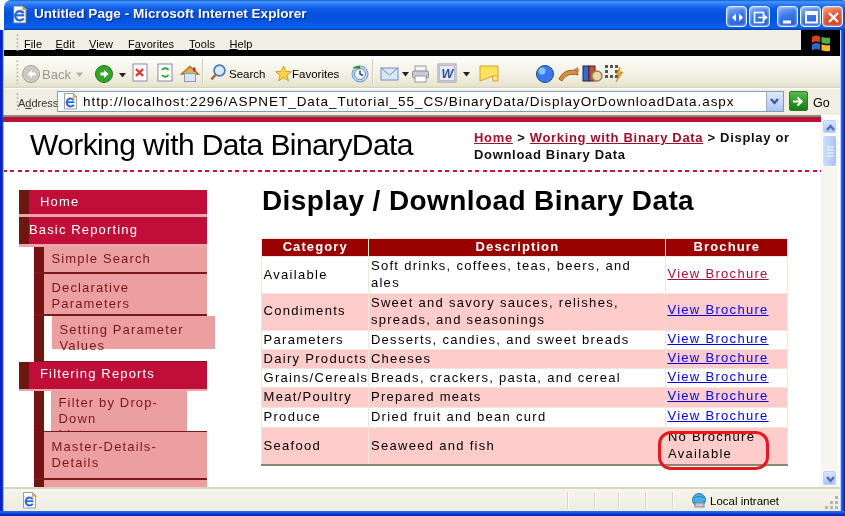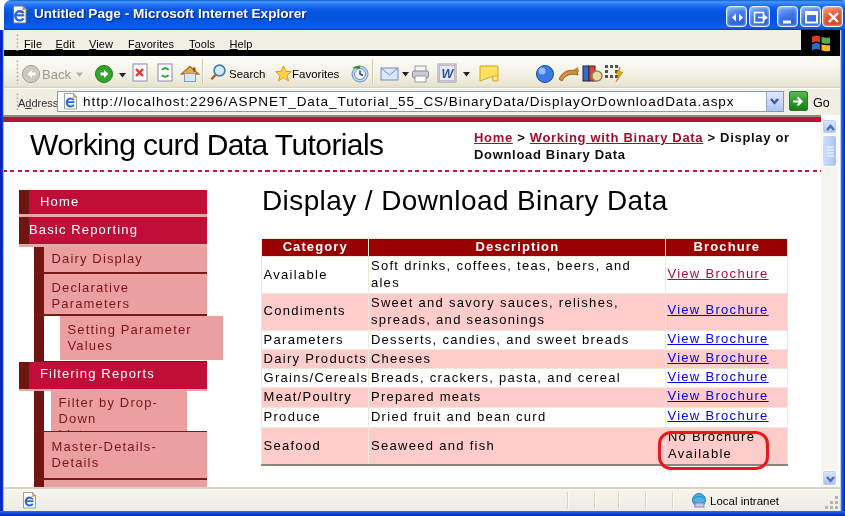--- a/index.html
+++ b/index.html
@@ -246,52 +246,52 @@
           </svg></div>
   </div>
   <div id="gobtn"><svg width="18" height="19">
           <path d="M3 9.5 L10 9.5 M7.5 5.5 L11.5 9.5 L7.5 13.5" stroke="#fff" stroke-width="2.2" fill="none"></path>
         </svg></div>
   <span id="golabel">Go</span>
  </div>
  <div id="redbar"></div>
     <div id="addrline"></div>
  <div id="content">
-  <div id="pagetitle">Working curd Data Tutorials</div>
+  <div id="pagetitle">Working with Data BinaryData</div>
   <div id="crumb"><a href="#h">Home</a> &gt; <a href="#w">Working with Binary Data</a> &gt; Display or Download Binary Data</div>
   <div id="dashline"></div>
 
   <div class="strip" style="left:16px;top:71px;width:10px;height:23.5px"></div>
   <div class="sb sbtop" style="left:26px;top:71px;width:178px;height:23.5px;padding:4px 0 0 11px">Home</div>
   <div style="position:absolute;left:16px;top:94.5px;width:188px;height:3px;background:#e9a6a8"></div>
   <div class="strip" style="left:16px;top:97.5px;width:10px;height:27.5px"></div>
   <div class="sb sbtop" style="left:26px;top:97.5px;width:178px;height:27.5px;padding:5px 0 0 0">Basic Reporting</div>
   <div style="position:absolute;left:16px;top:125px;width:188px;height:2.5px;background:#e9a6a8"></div>
   <div class="strip" style="left:31px;top:127.5px;width:10px;height:25.5px"></div>
-  <div class="sb sbsub" style="left:41px;top:127.5px;width:163px;height:25.5px;padding:4px 0 0 7.5px">Dairy Display</div>
+  <div class="sb sbsub" style="left:41px;top:127.5px;width:163px;height:25.5px;padding:4px 0 0 7.5px">Simple Search</div>
   <div style="position:absolute;left:31px;top:153px;width:173px;height:1.5px;background:#7a1a18"></div>
   <div class="strip" style="left:31px;top:154.5px;width:10px;height:40.5px"></div>
   <div class="sb sbsub" style="left:41px;top:154.5px;width:163px;height:40.5px;padding:6px 0 0 7.5px">Declarative<br>Parameters</div>
   <div style="position:absolute;left:31px;top:195px;width:173px;height:2px;background:#7a1a18"></div>
   <div class="strip" style="left:31px;top:197px;width:10px;height:44.5px"></div>
-  <div class="sb sbsub" style="left:57px;top:197px;width:163px;height:44px;padding:6px 0 0 7.5px">Setting Parameter<br>Values</div>
+  <div class="sb sbsub" style="left:49px;top:197px;width:163px;height:33px;padding:6px 0 0 7.5px">Setting Parameter<br>Values</div>
   <div style="position:absolute;left:31px;top:241.5px;width:173px;height:1.5px;background:#7a1a18"></div>
   <div class="strip" style="left:16px;top:243px;width:10px;height:26.5px"></div>
   <div class="sb sbtop" style="left:26px;top:243px;width:178px;height:26.5px;padding:3.5px 0 0 11px">Filtering Reports</div>
   <div style="position:absolute;left:16px;top:269.5px;width:188px;height:2px;background:#e9a6a8"></div>
   <div class="strip" style="left:31px;top:271.5px;width:10px;height:40px"></div>
   <div class="sb sbsub" style="left:48px;top:271.5px;width:136px;height:40px;padding:4.5px 0 0 7.5px">Filter by Drop-Down<br>List</div>
   <div style="position:absolute;left:31px;top:311.5px;width:173px;height:1.5px;background:#7a1a18"></div>
   <div class="strip" style="left:31px;top:313px;width:10px;height:46px"></div>
   <div class="sb sbsub" style="left:41px;top:313px;width:163px;height:46px;padding:7px 0 0 7.5px">Master-Details-<br>Details</div>
   <div style="position:absolute;left:31px;top:359px;width:173px;height:1.5px;background:#7a1a18"></div>
   <div class="strip" style="left:31px;top:360.5px;width:10px;height:7.5px"></div>
   <div class="sb sbsub" style="left:41px;top:360.5px;width:163px;height:7.5px;padding:0px 0 0 7.5px"></div>
 
-  <div style="position:absolute;left:259px;top:66px;font-size:28px;font-weight:normal;letter-spacing:.4px">Display / Download Binary Data</div>
+  <div style="position:absolute;left:259px;top:66px;font-size:28px;font-weight:bold;letter-spacing:.4px">Display / Download Binary Data</div>
   <table id="grid">
    <tbody>
           <tr style="height:18px">
             <th style="width:107px">Category</th>
             <th style="width:297px">Description</th>
             <th style="width:122px">Brochure</th>
           </tr>
    <tr style="height:36.5px">
             <td>Available</td>
             <td>Soft drinks, coffees, teas, beers, and<br>ales</td>

